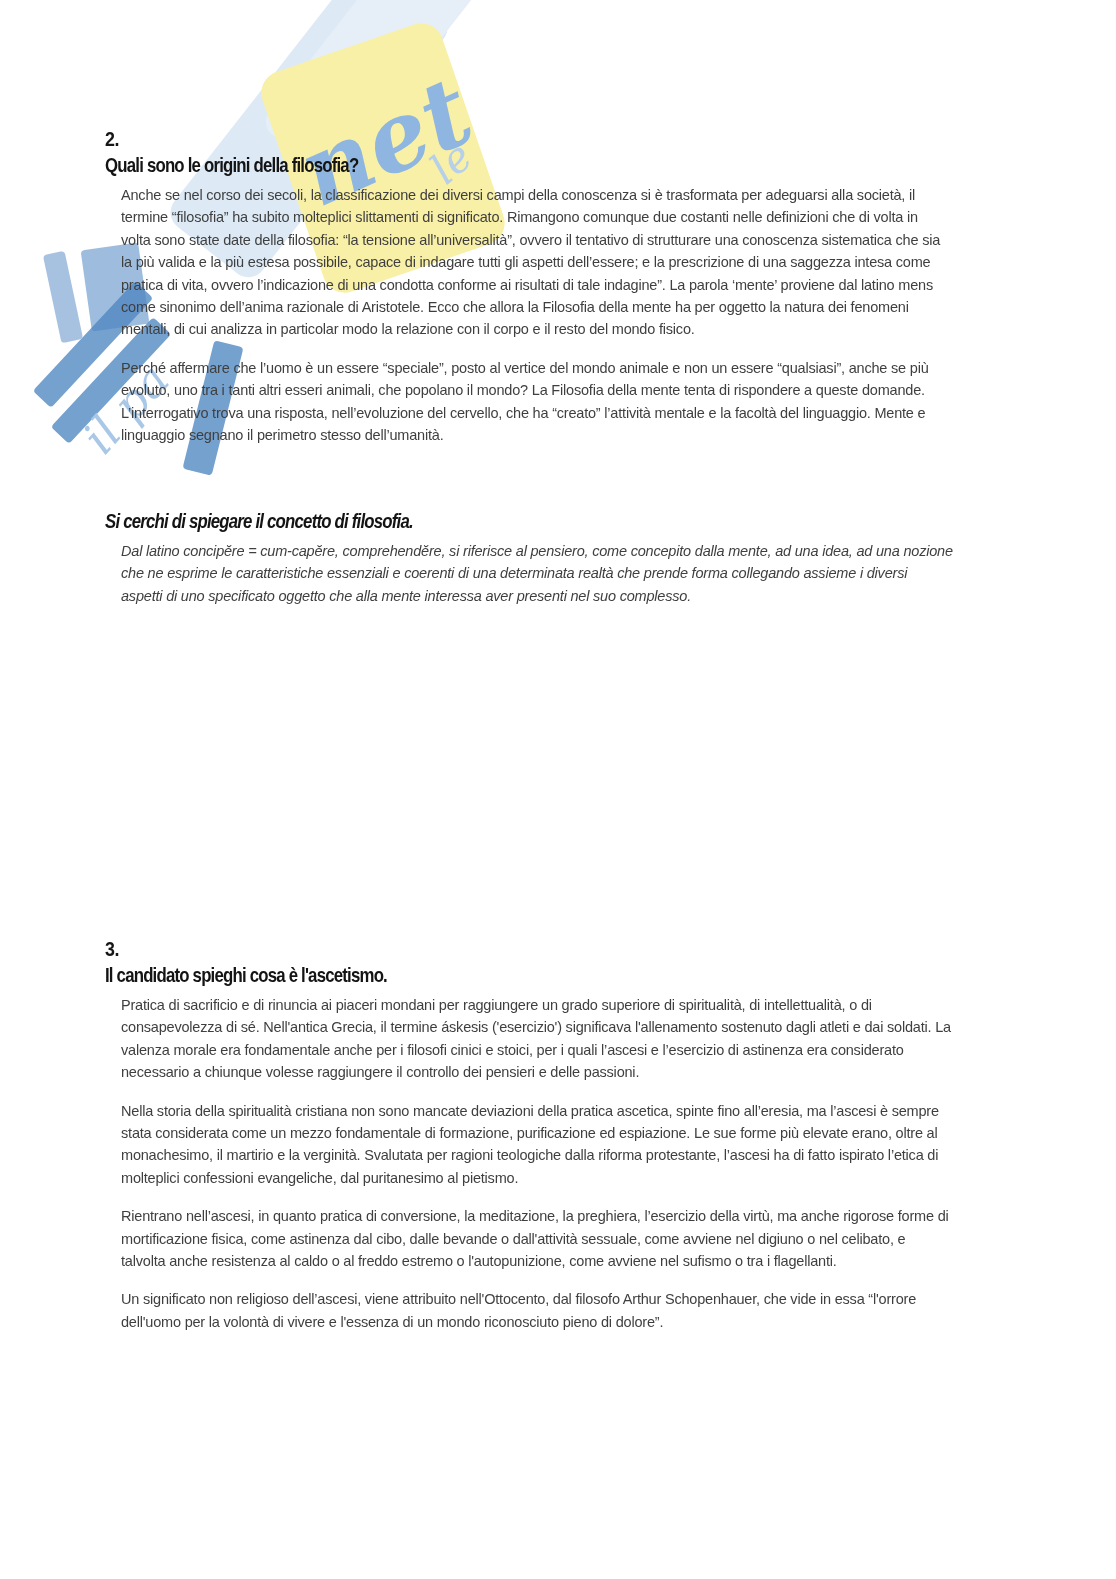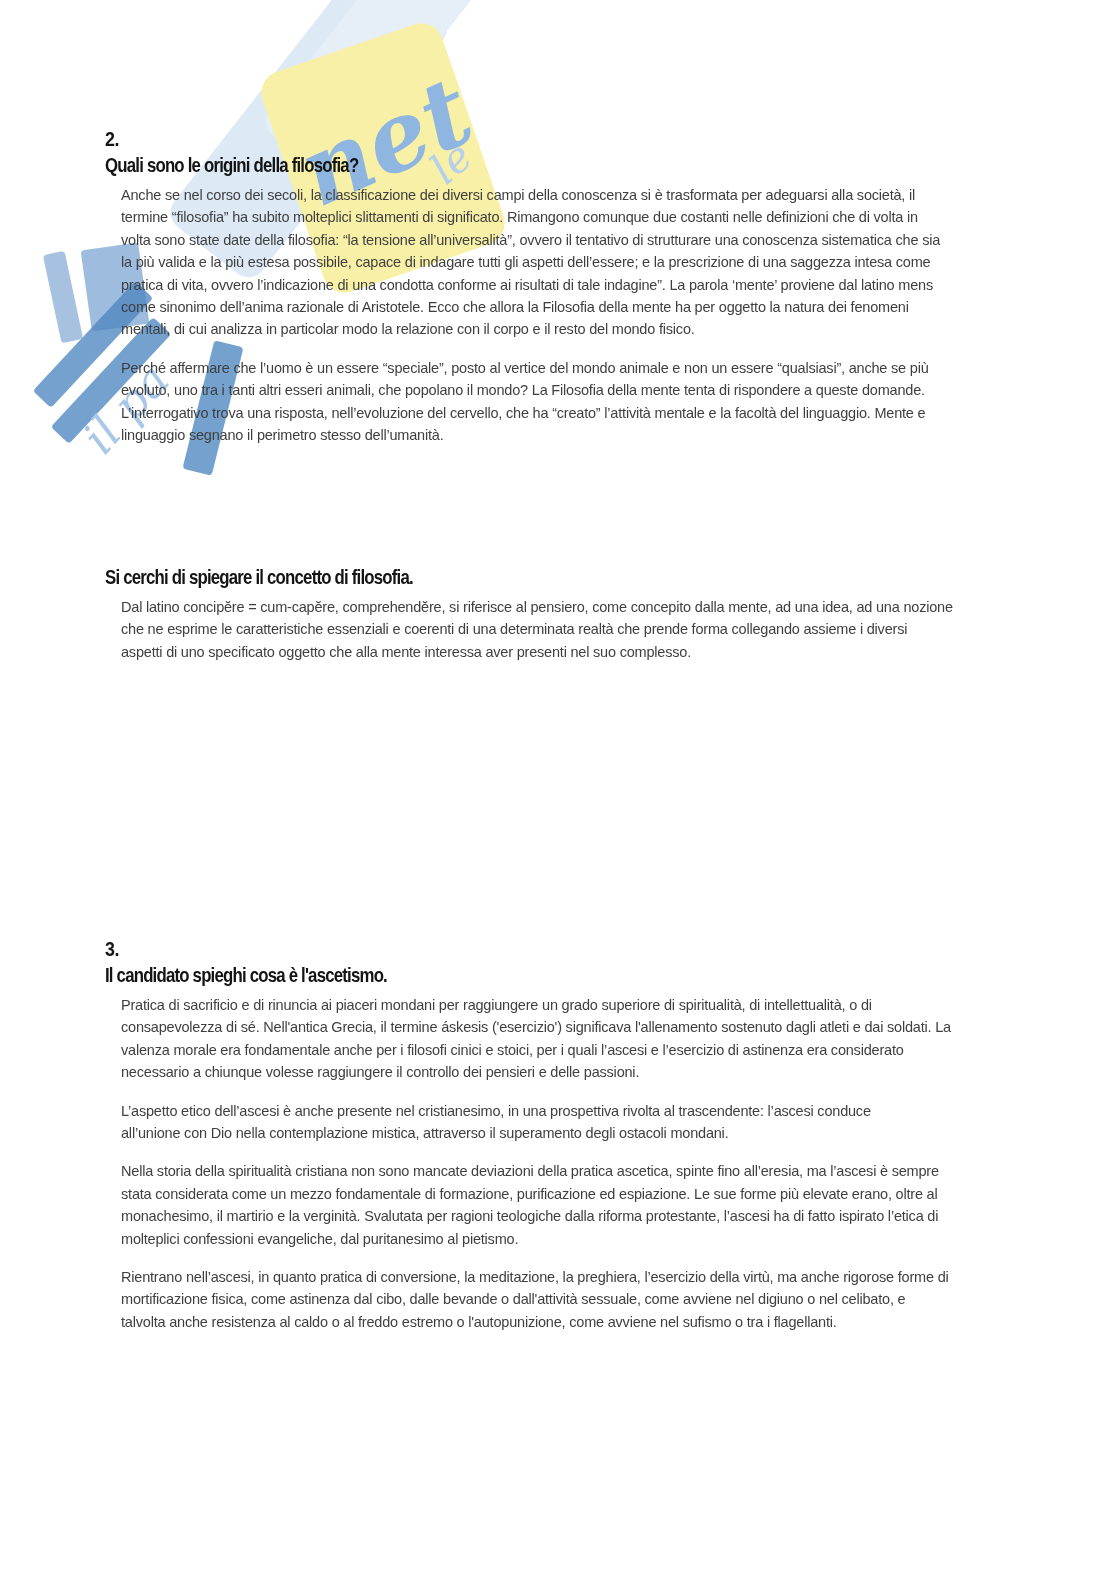--- a/index.html
+++ b/index.html
@@ -59,21 +59,21 @@
     transform: scaleX(0.80); transform-origin: left center;
   }
   .para {
     white-space: pre-line;
     font-size: 14.5px; line-height: 22.4px; letter-spacing: -0.2px;
     color: #3f3f3f; margin: 16px;
   }
   .para.first { margin-top: 6px; }
   .para.follow { margin-top: 13px; }
   .sec-2  { top: 126px; }
-  .sec-2b { top: 564px; }
+  .sec-2b { top: 508px; font-style: italic; }
   .sec-3  { top: 936px; }
 </style>
 </head>
 <body>
 
 <div class="page">
 
   <div class="watermark">
     <div class="wm-swoosh"></div>
     <div class="wm-swoosh2"></div>
@@ -113,25 +113,25 @@
 aspetti di uno specificato oggetto che alla mente interessa aver presenti nel suo complesso.</p>
     </div>
 
     <div class="section sec-3">
       <div class="sec-number">3.</div>
       <div class="sec-heading">Il candidato spieghi cosa è l'ascetismo.</div>
       <p class="para first">Pratica di sacrificio e di rinuncia ai piaceri mondani per raggiungere un grado superiore di spiritualità, di intellettualità, o di
 consapevolezza di sé. Nell'antica Grecia, il termine áskesis ('esercizio') significava l'allenamento sostenuto dagli atleti e dai soldati. La
 valenza morale era fondamentale anche per i filosofi cinici e stoici, per i quali l’ascesi e l’esercizio di astinenza era considerato
 necessario a chiunque volesse raggiungere il controllo dei pensieri e delle passioni.</p>
-      <p class="para">L’aspetto etico dell’ascesi è anche presente nel cristianesimo, in una prospettiva rivolta al trascendente: l’ascesi conduce
-all’unione con Dio nella contemplazione mistica, attraverso il superamento degli ostacoli mondani.</p>
       <p class="para">Nella storia della spiritualità cristiana non sono mancate deviazioni della pratica ascetica, spinte fino all’eresia, ma l’ascesi è sempre
 stata considerata come un mezzo fondamentale di formazione, purificazione ed espiazione. Le sue forme più elevate erano, oltre al
 monachesimo, il martirio e la verginità. Svalutata per ragioni teologiche dalla riforma protestante, l’ascesi ha di fatto ispirato l’etica di
 molteplici confessioni evangeliche, dal puritanesimo al pietismo.</p>
       <p class="para">Rientrano nell’ascesi, in quanto pratica di conversione, la meditazione, la preghiera, l’esercizio della virtù, ma anche rigorose forme di
 mortificazione fisica, come astinenza dal cibo, dalle bevande o dall'attività sessuale, come avviene nel digiuno o nel celibato, e
 talvolta anche resistenza al caldo o al freddo estremo o l'autopunizione, come avviene nel sufismo o tra i flagellanti.</p>
+      <p class="para">Un significato non religioso dell’ascesi, viene attribuito nell'Ottocento, dal filosofo Arthur Schopenhauer, che vide in essa “l'orrore
+dell'uomo per la volontà di vivere e l'essenza di un mondo riconosciuto pieno di dolore”.</p>
     </div>
 
   </div>
 </div>
 
 </body></html>

